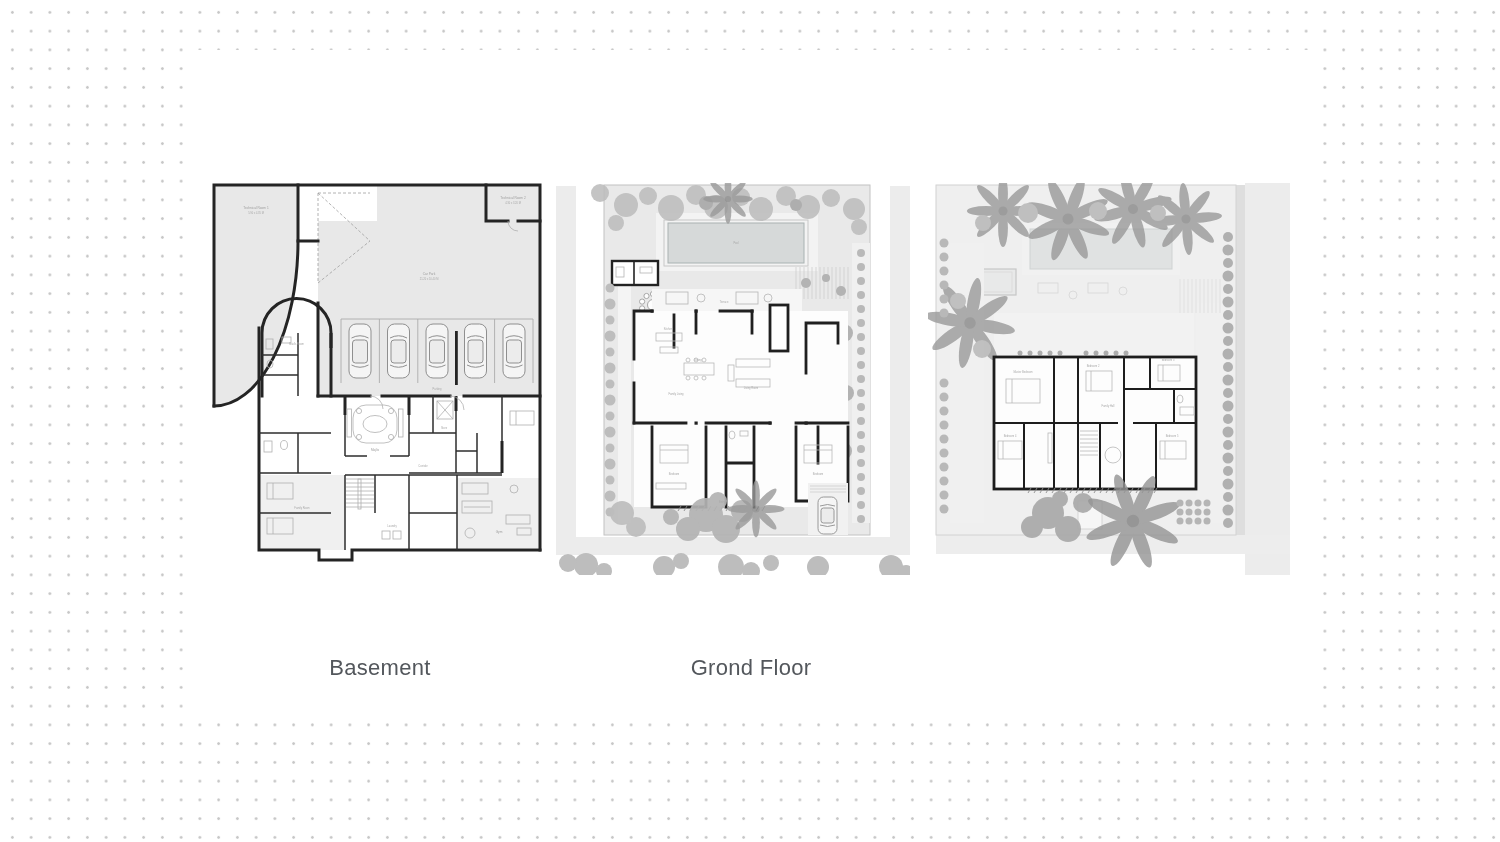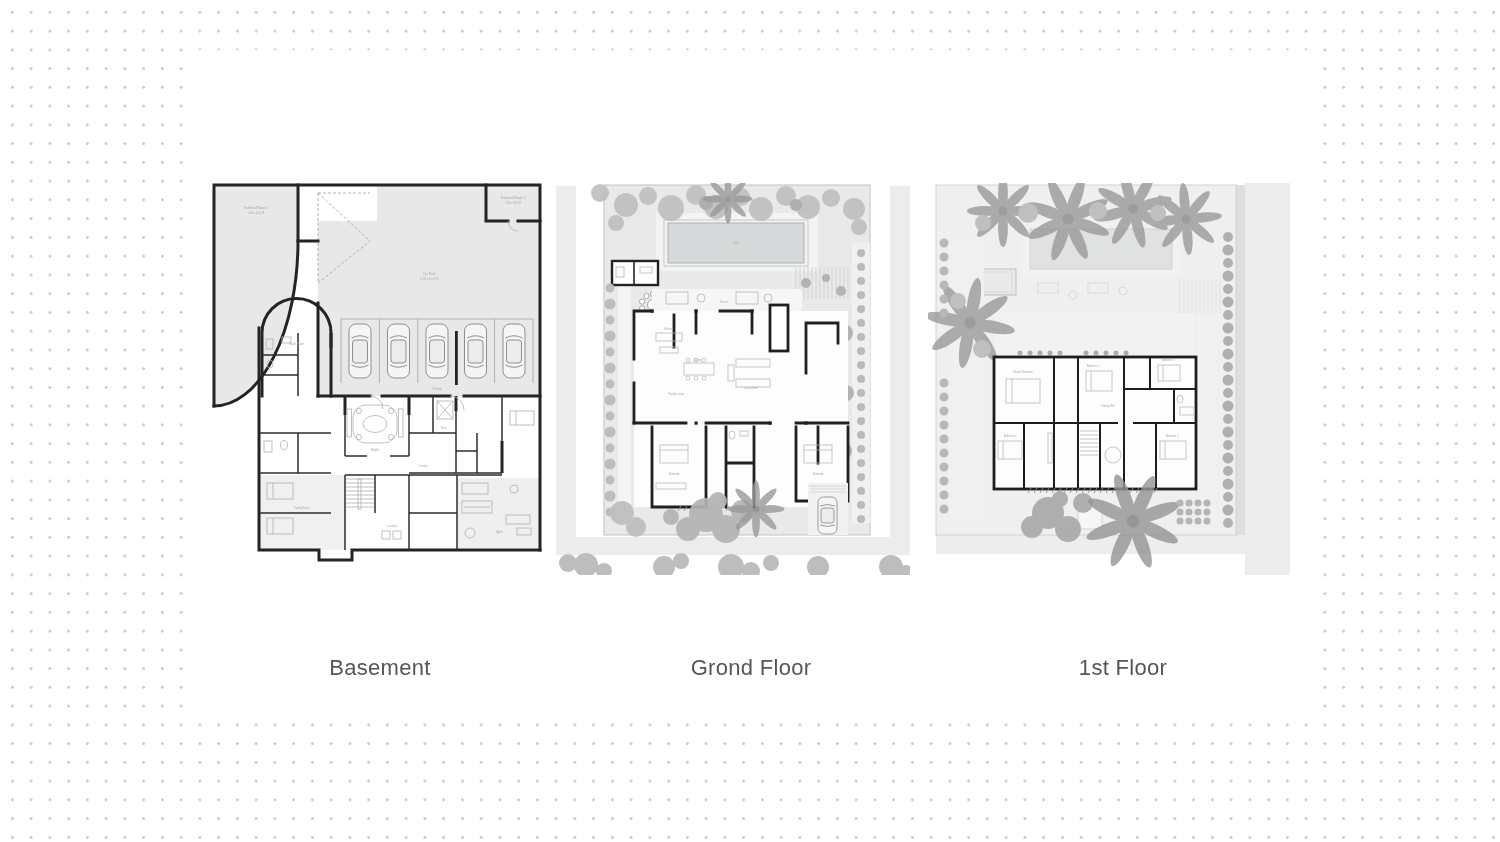--- a/index.html
+++ b/index.html
@@ -534,14 +534,13 @@
       <text class="lbl2" x="165" y="184">Bedroom 2</text>
       <text class="lbl2" x="240" y="178">Bedroom 3</text>
       <text class="lbl2" x="82" y="254">Bedroom 4</text>
       <text class="lbl2" x="244" y="254">Bedroom 5</text>
       <text class="lbl2" x="180" y="224">Family Hall</text>
     </svg>
   </div>
 
   <div class="caption" style="left:230px;top:655px">Basement</div>
   <div class="caption" style="left:601px;top:655px">Grond Floor</div>
-  <div class="caption" style="left:973px;top:655px">1st Floor</div>
 </div>
 
 </body></html>

